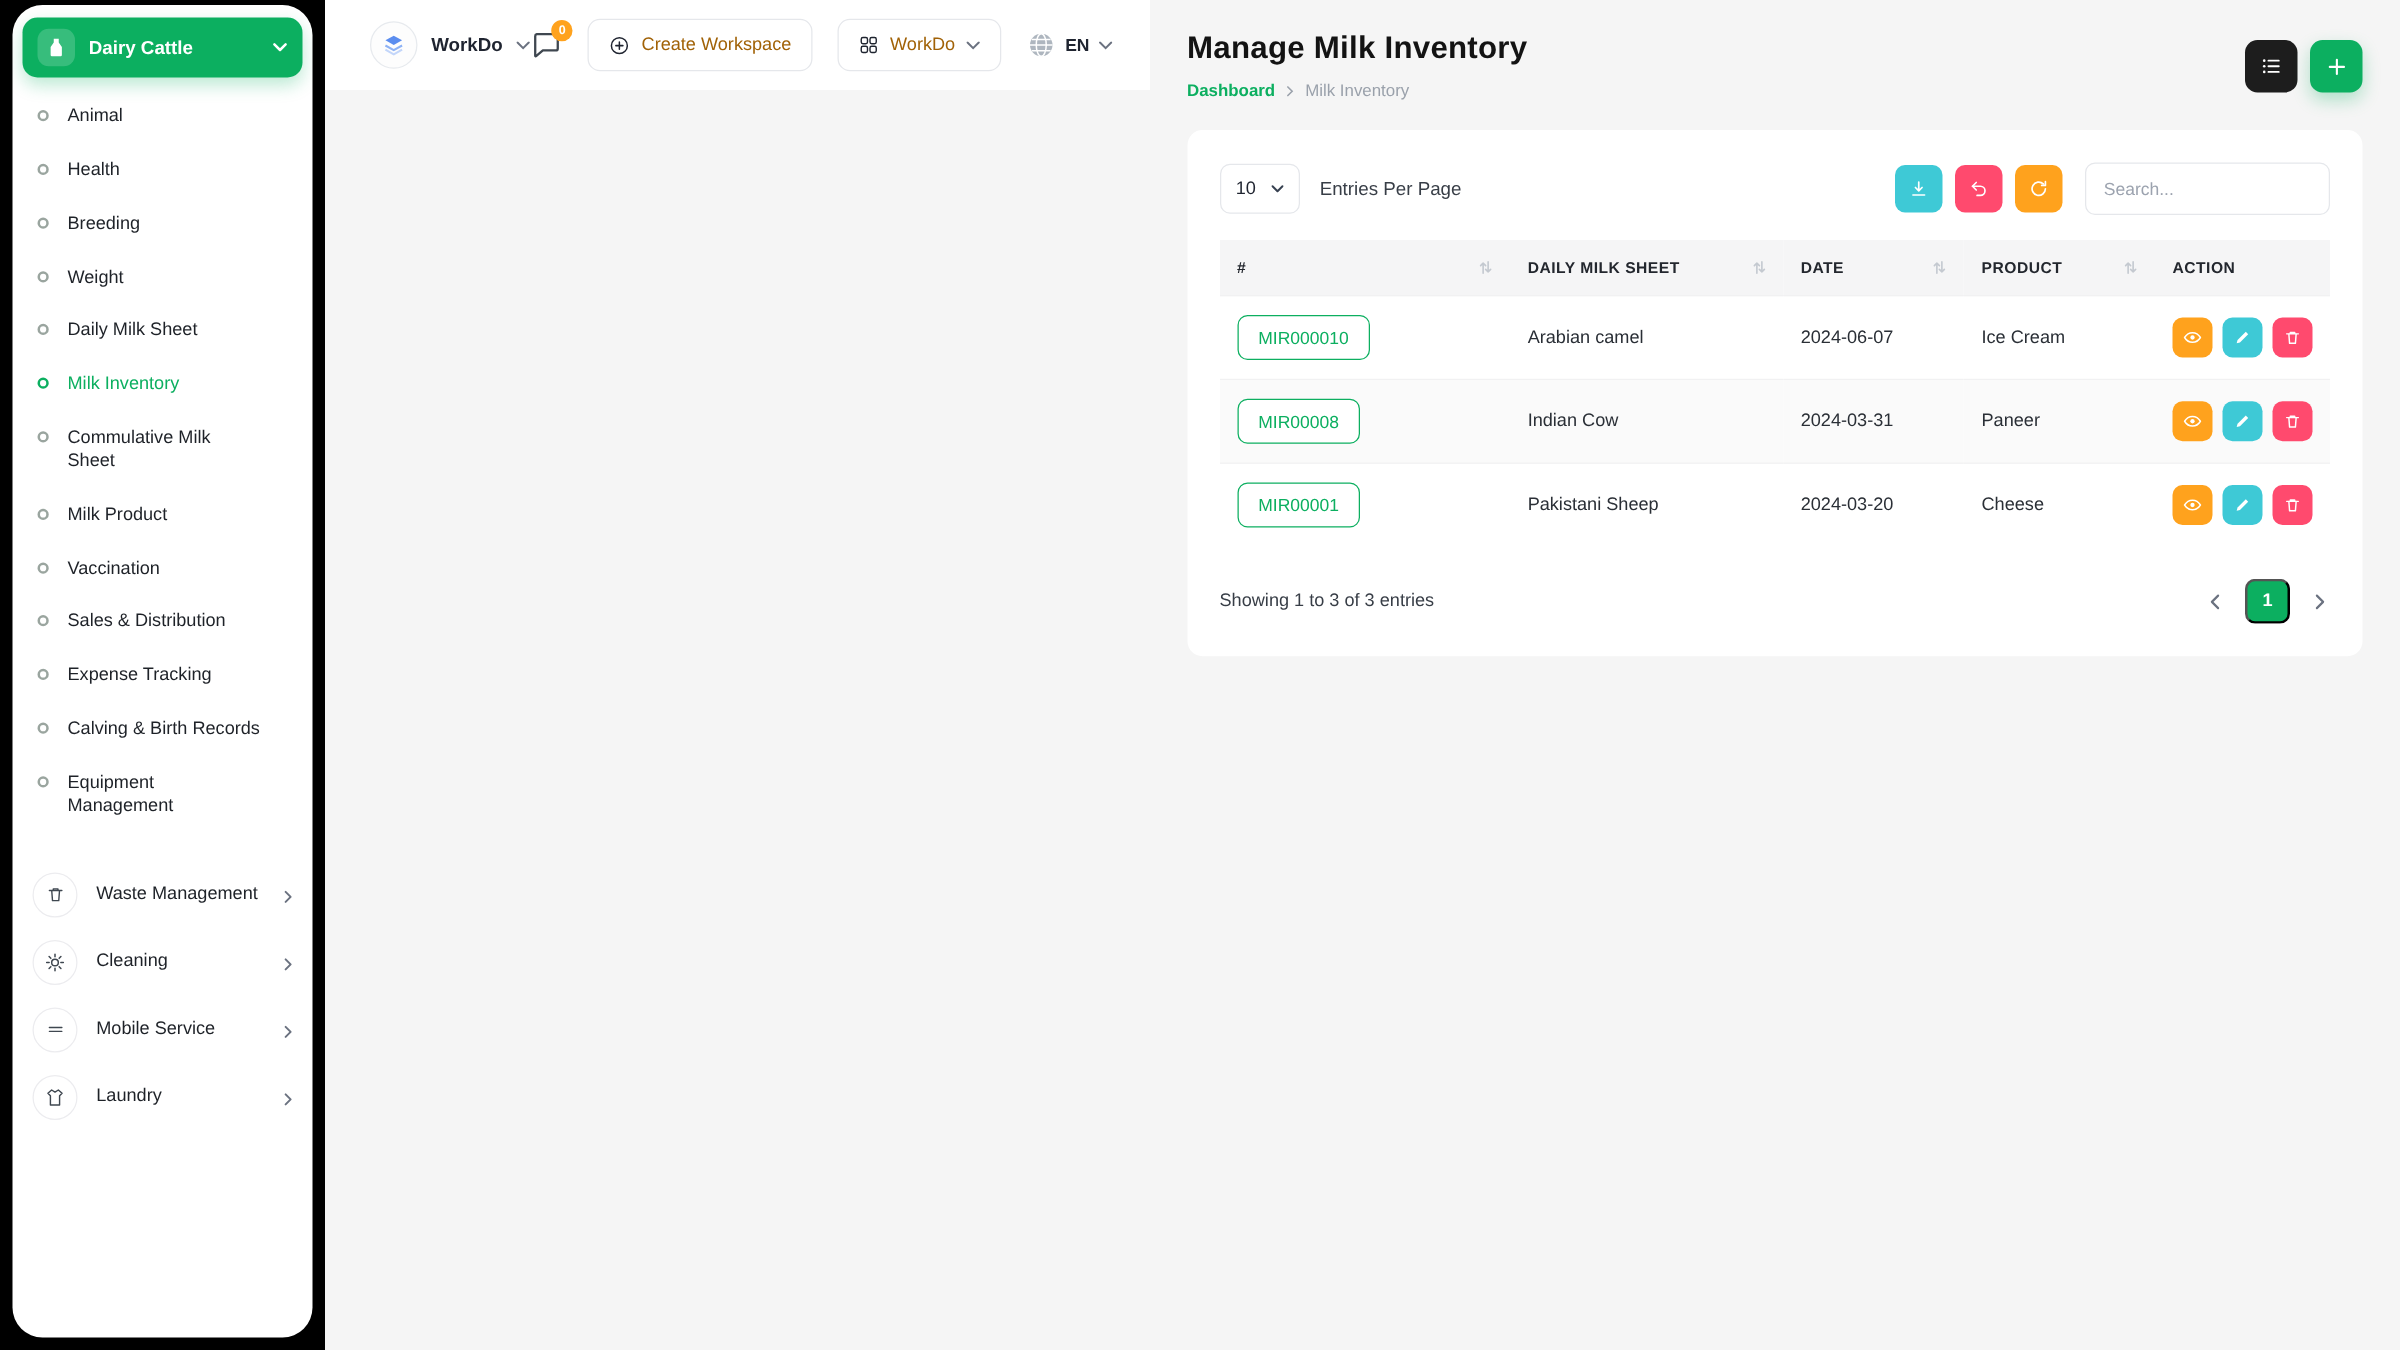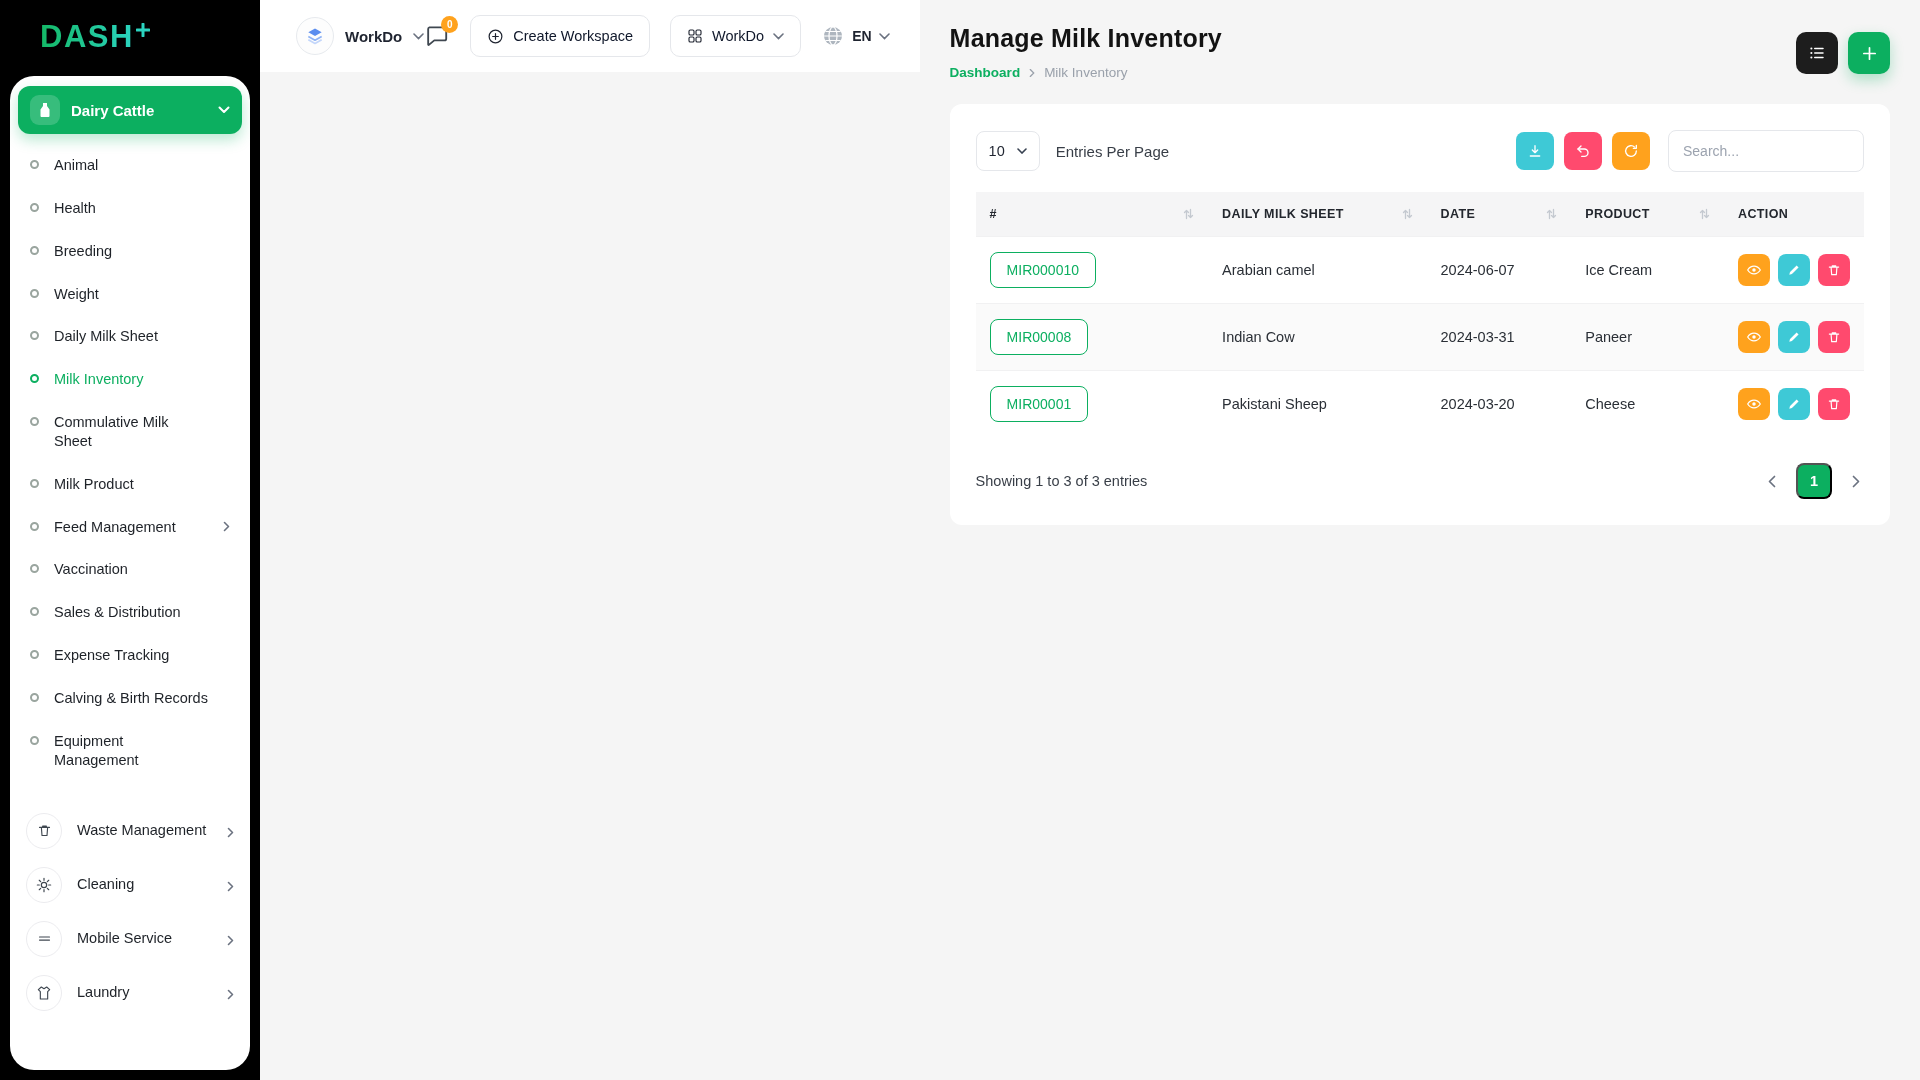--- a/index.html
+++ b/index.html
@@ -65,21 +65,21 @@
   .ws-name { font-size: 15px; font-weight: 600; color: #1f2430; }
   .topbar-right { display: flex; align-items: center; gap: 20px; }
   .chat-btn { position: relative; cursor: pointer; display: flex; }
   .chat-badge {
     position: absolute; top: -7px; right: -8px; background: #FFA21D; color: #fff;
     font-size: 10px; font-weight: 700; width: 17px; height: 17px; border-radius: 50%;
   }
   .pill-btn {
     height: 42px; border: 1px solid #e5e7eb; border-radius: 10px; background: #fff;
     display: flex; align-items: center; gap: 9px; padding: 0 16px; font-size: 14.5px;
-    color: #0f172a; font-weight: 500; font-family: inherit; cursor: pointer;
+    color: #a16207; font-weight: 500; font-family: inherit; cursor: pointer;
   }
   .lang { display: flex; align-items: center; gap: 7px; font-size: 14px; font-weight: 600; color: #1f2430; cursor: pointer; }
 
   
   .content { flex: 1; padding: 24px 30px; overflow: hidden; }
   .page-head { display: flex; justify-content: space-between; align-items: flex-start; }
   .page-title { font-size: 25px; font-weight: 700; color: #131313; letter-spacing: .2px; }
   .breadcrumb { margin-top: 12px; display: flex; align-items: center; gap: 9px; font-size: 13.5px; }
   .bc-link { color: #0CAF60; text-decoration: none; cursor: pointer; font-weight: bold; }
   .bc-current { color: #9aa1ab; }
@@ -133,26 +133,20 @@
     width: 36px; height: 36px; background: #0CAF60; color: #fff; border-radius: 8px;
     font-size: 14.5px; font-weight: 600; cursor: pointer;
   }
 </style>
 </head>
 <body>
 
 <div class="app">
 
   <aside class="sidebar">
-    <div class="logo-area">
-      <span class="logo-text">DASH</span>
-      <svg class="logo-plus" width="14" height="14" viewBox="0 0 14 14">
-          <path d="M7 1v12M1 7h12" stroke="#2bd4c0" stroke-width="3" stroke-linecap="round"></path>
-        </svg>
-    </div>
     <div class="side-panel">
       <button class="section-btn">
         <span class="section-icon c">
           <svg width="14" height="16" viewBox="0 0 14 16">
               <path d="M5 1h4v3l2.5 3.5V14a1 1 0 0 1-1 1h-7a1 1 0 0 1-1-1V7.5L5 4z" fill="#fff"></path>
             </svg>
         </span>
         <span>Dairy Cattle</span>
         <span class="section-chev">
           <svg width="12" height="8" viewBox="0 0 12 8">
@@ -186,29 +180,20 @@
           <span class="bullet"></span>
           <span class="mi-label">Milk Inventory</span>
         </li>
         <li class="menu-item">
           <span class="bullet"></span>
           <span class="mi-label wrap">Commulative Milk Sheet</span>
         </li>
         <li class="menu-item">
           <span class="bullet"></span>
           <span class="mi-label">Milk Product</span>
-        </li>
-        <li class="menu-item">
-          <span class="bullet"></span>
-          <span class="mi-label">Feed Management</span>
-          <span class="mi-chev">
-            <svg width="7" height="11" viewBox="0 0 7 11">
-                <path d="M1.5 1.5L5.5 5.5L1.5 9.5" stroke="#6b7280" stroke-width="1.6" fill="none" stroke-linecap="round" stroke-linejoin="round"></path>
-              </svg>
-          </span>
         </li>
         <li class="menu-item">
           <span class="bullet"></span>
           <span class="mi-label">Vaccination</span>
         </li>
         <li class="menu-item">
           <span class="bullet"></span>
           <span class="mi-label">Sales &amp; Distribution</span>
         </li>
         <li class="menu-item">

